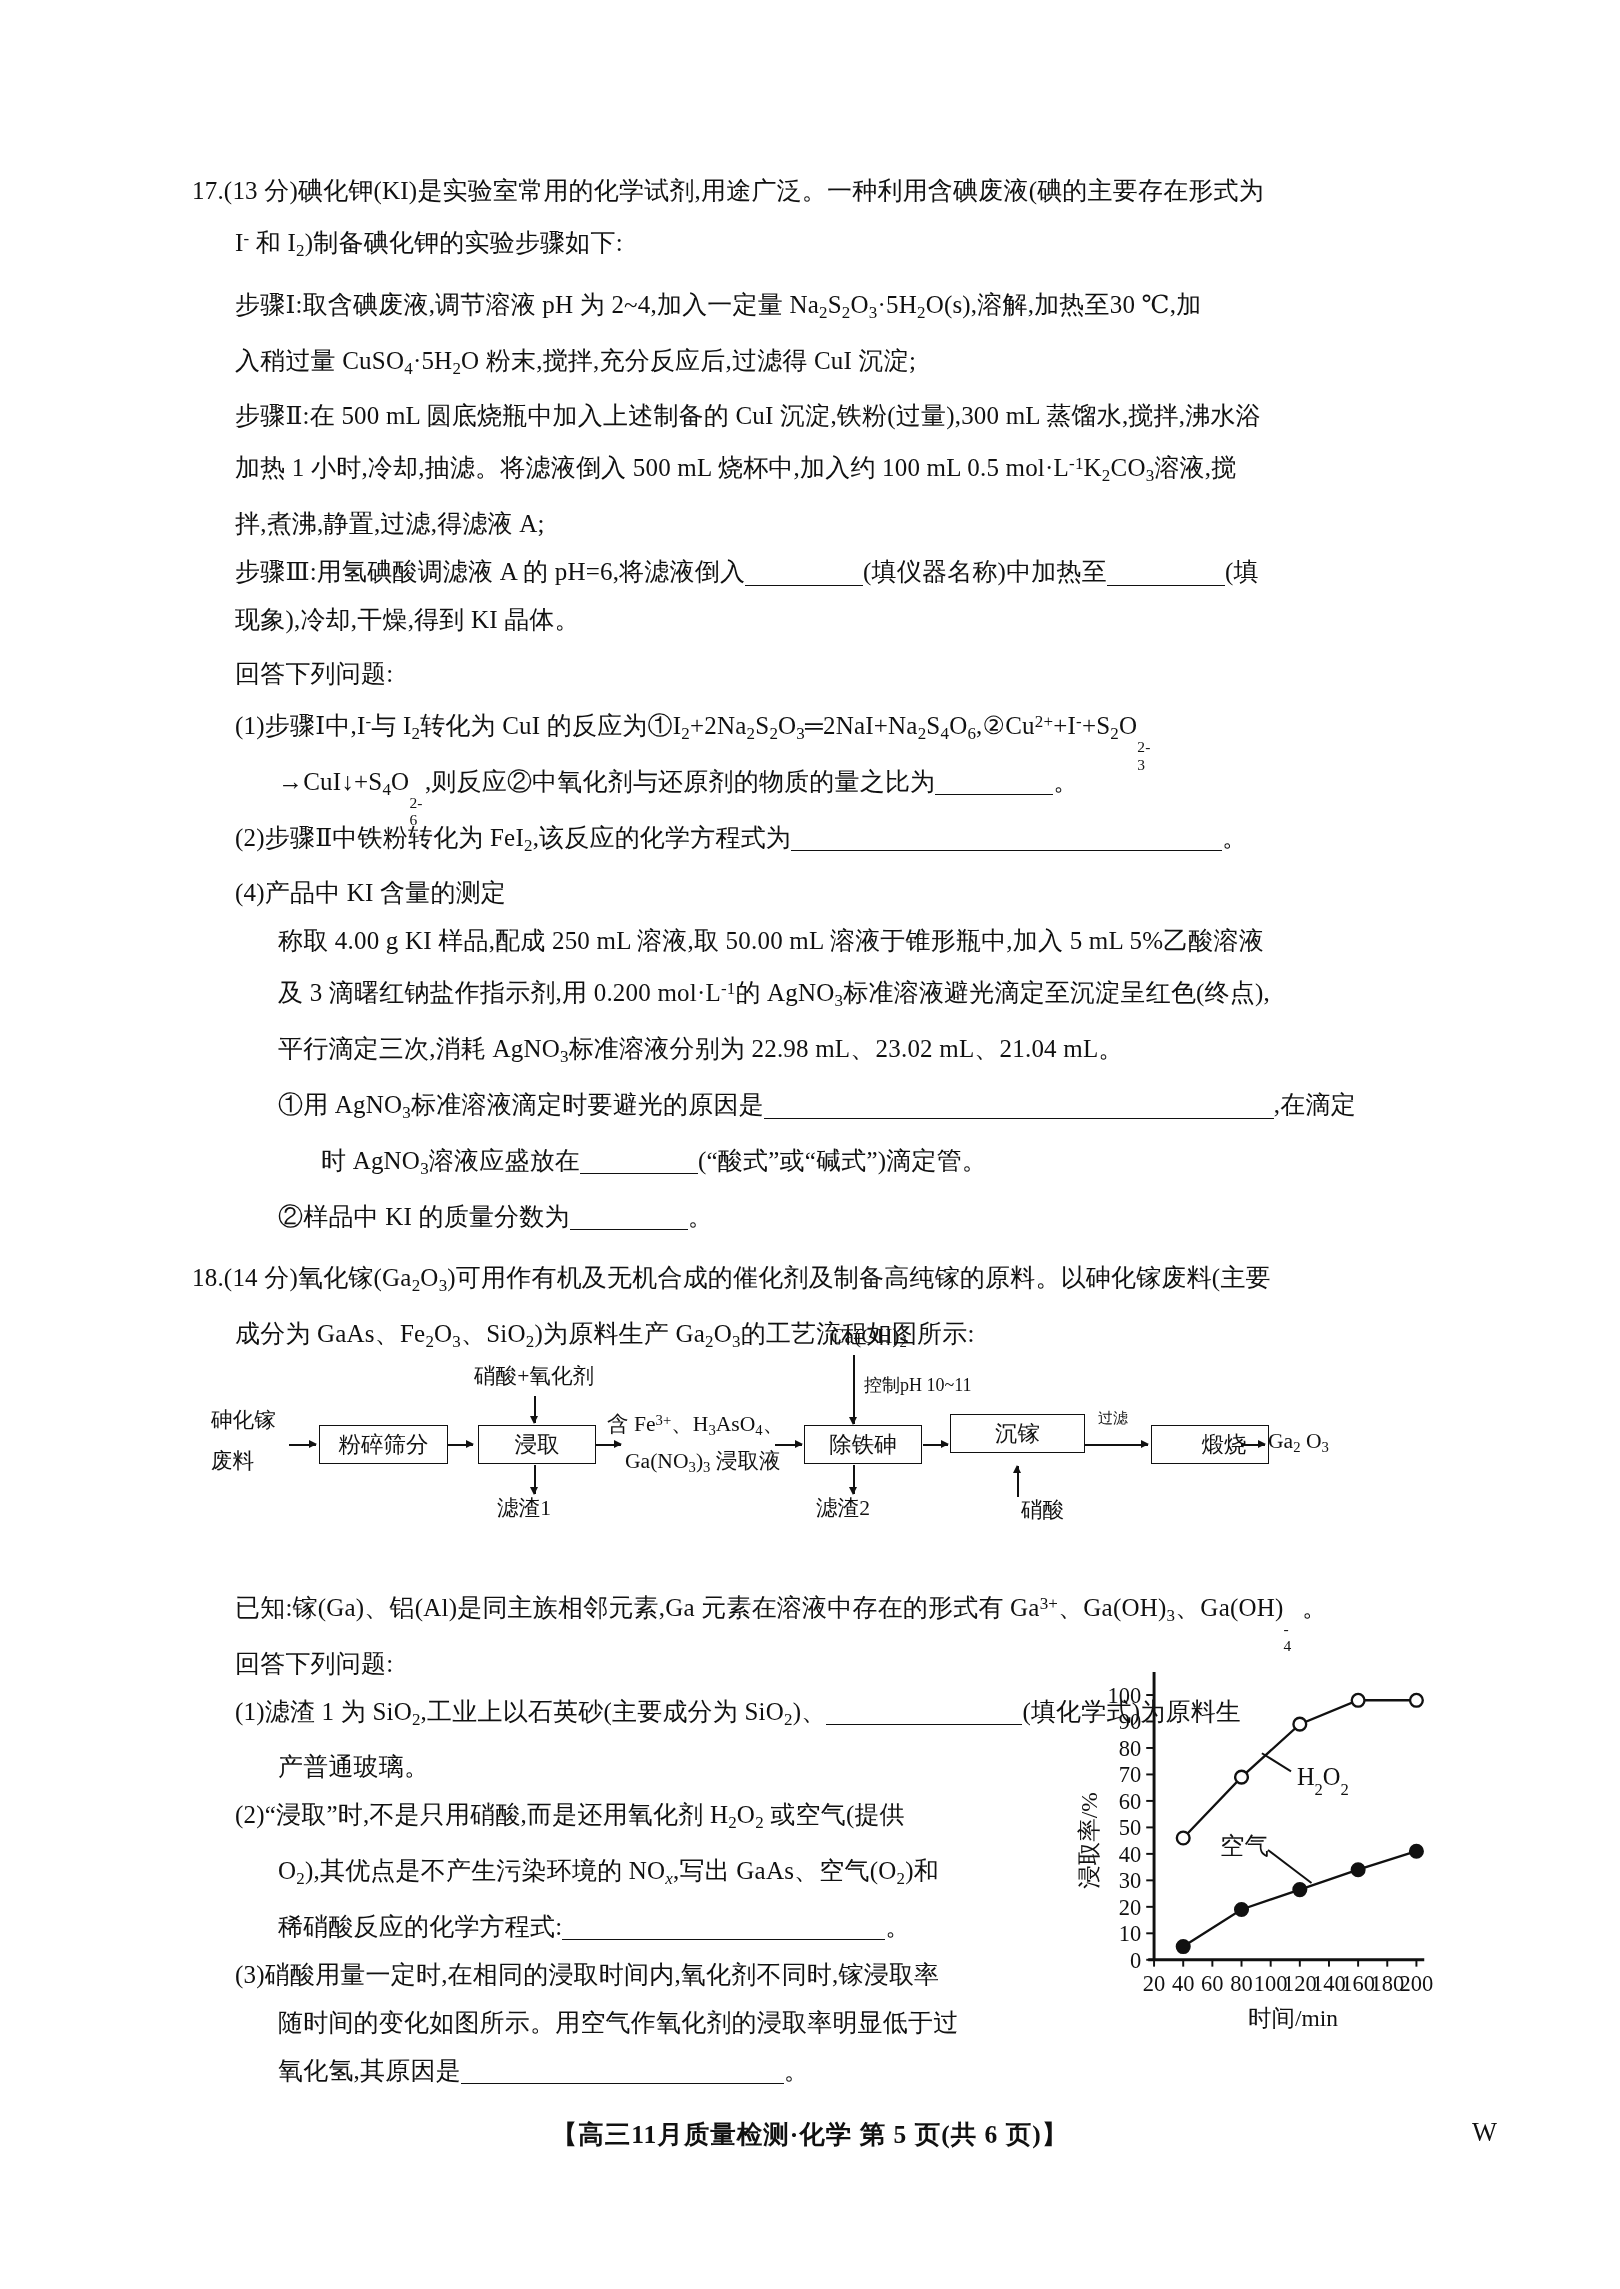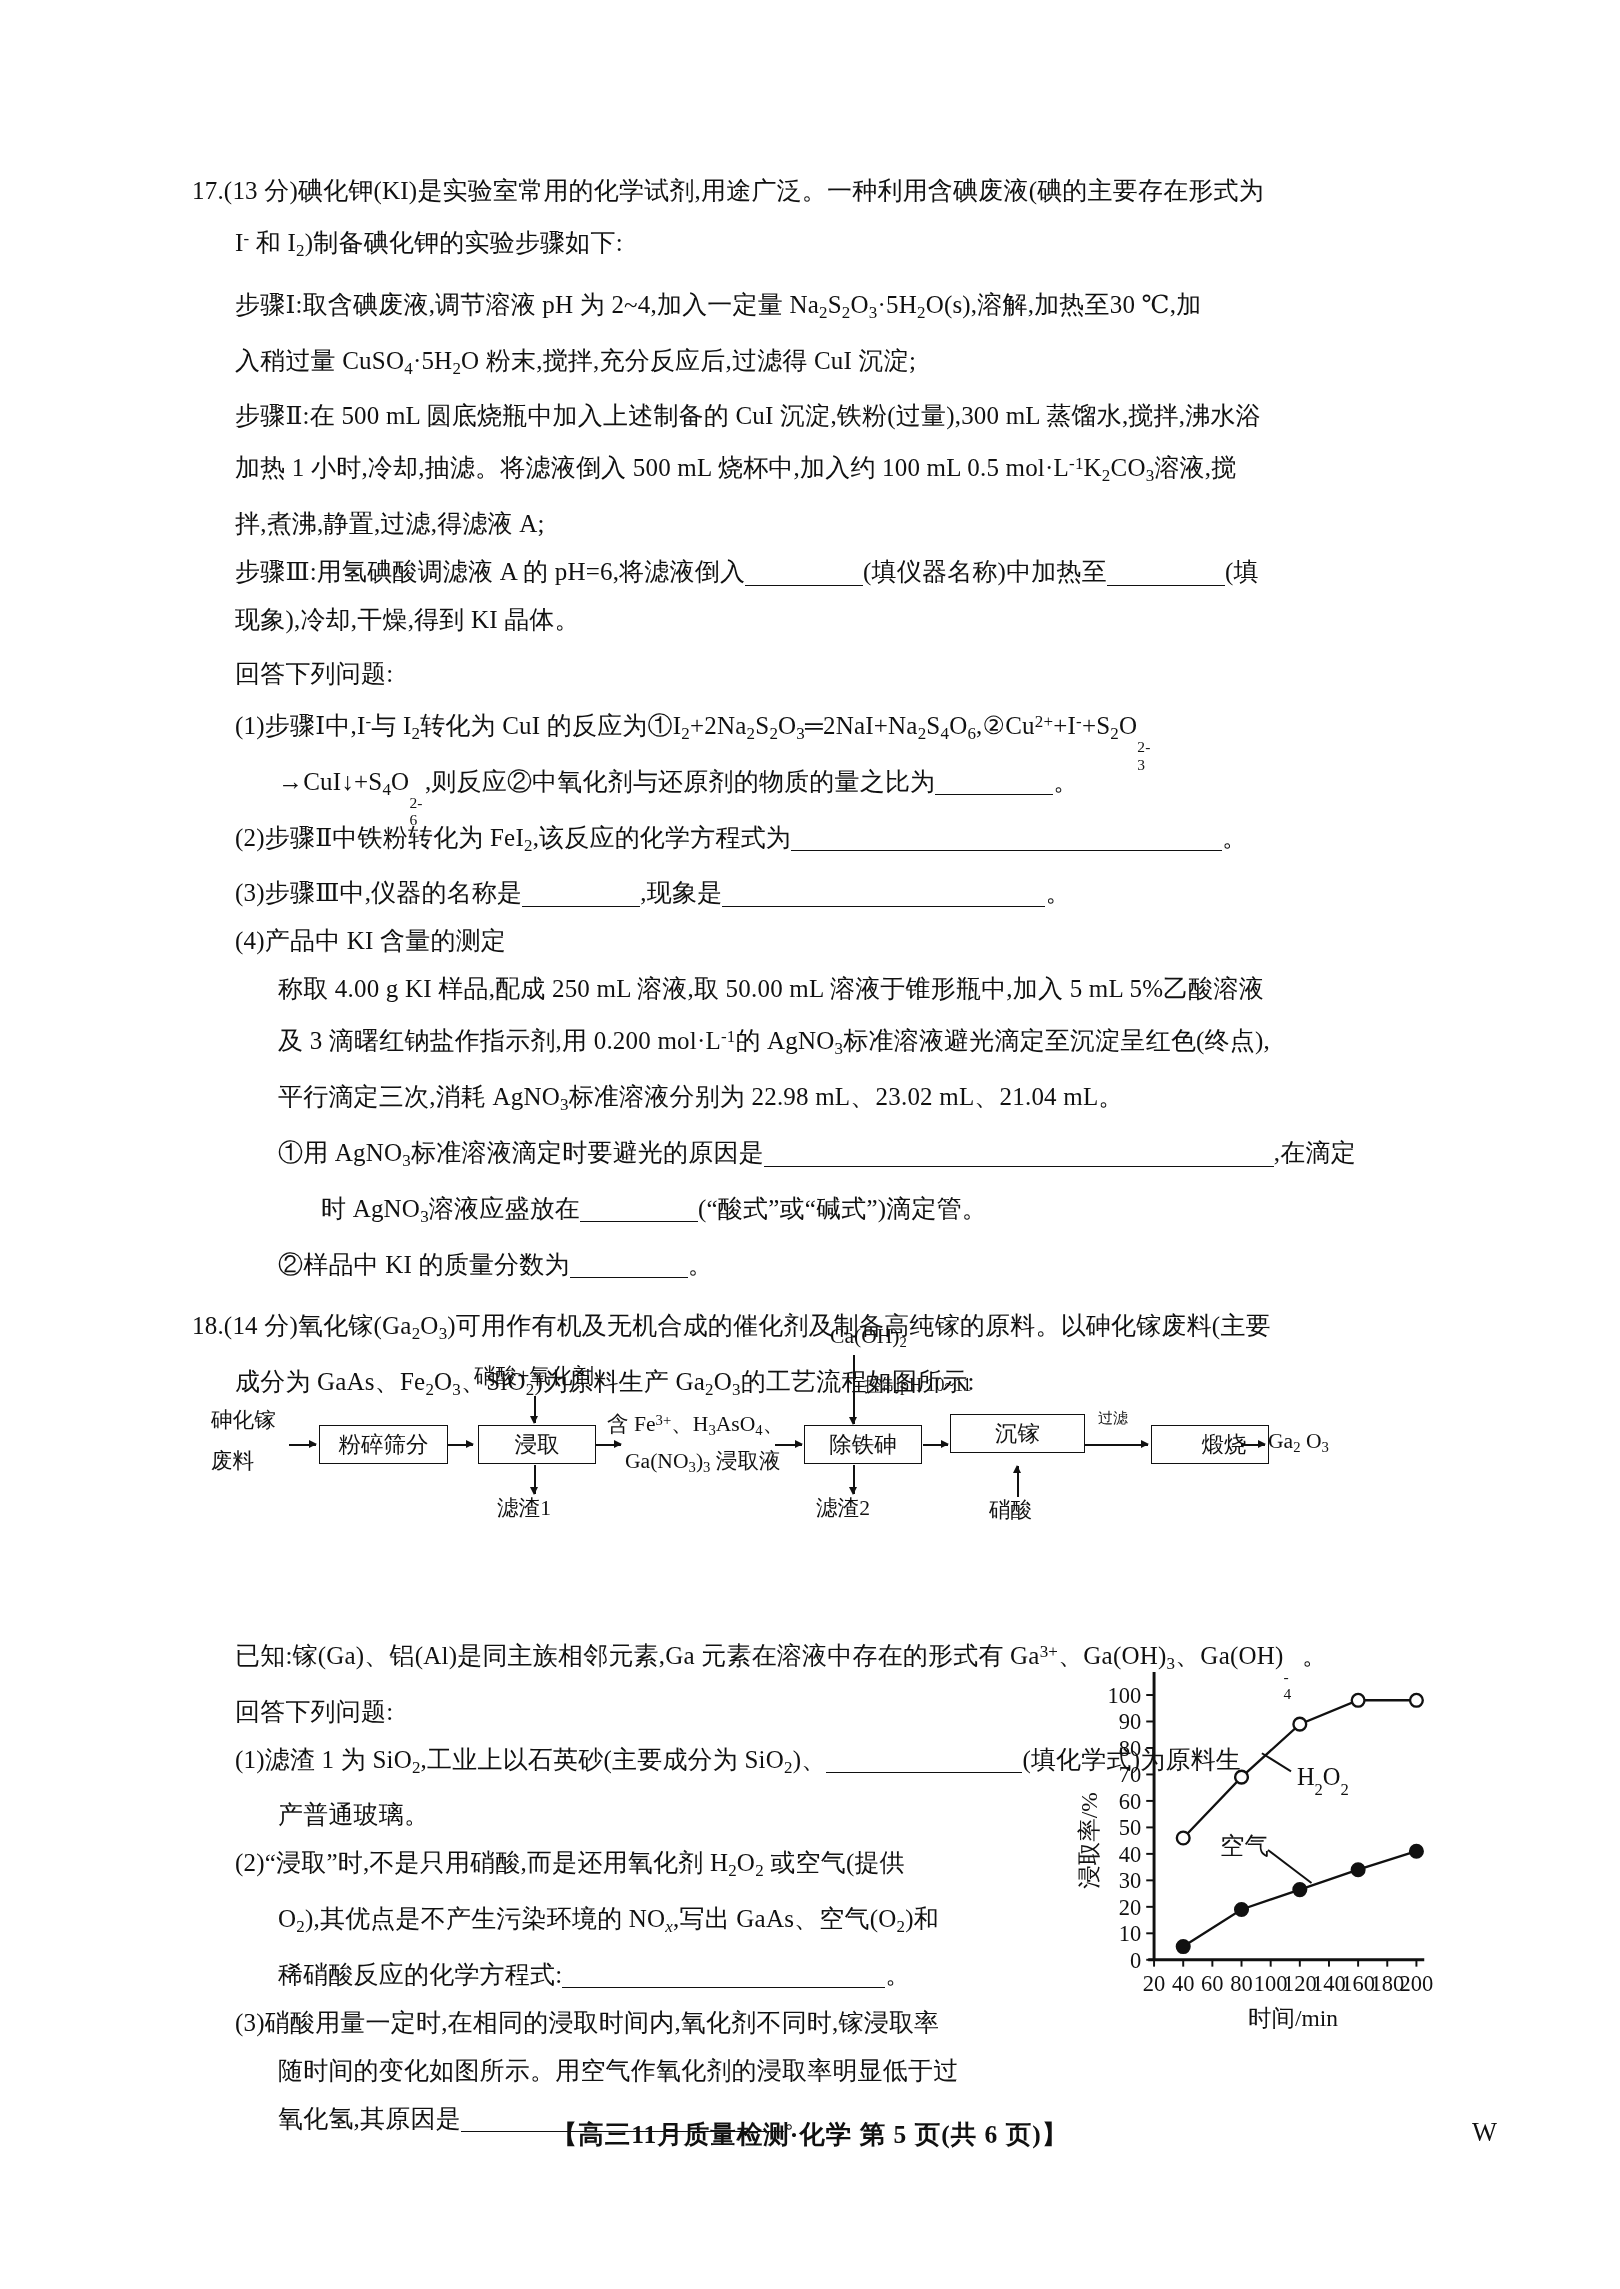--- a/index.html
+++ b/index.html
@@ -184,21 +184,20 @@
       <div class="gap-sm"></div>
 
       <div class="ln indent1"><span>回答下列问题:</span></div>
 
       <div class="ln indent1"><span>(1)步骤Ⅰ中,I</span><sup>-</sup><span>与 I</span><sub>2</sub><span>转化为 CuI 的反应为①I</span><sub>2</sub><span>+2Na</span><sub>2</sub>S<sub>2</sub>O<sub>3</sub>═<span>2NaI+Na</span><sub>2</sub>S<sub>4</sub>O<sub>6</sub><span>,②Cu</span><sup>2+</sup><span>+I</span><sup>-</sup><span>+S</span><sub>2</sub>O<span class="sups"><i class="u">2-</i><i class="d">3</i></span></div>
 
       <div class="ln indent2"><span>→CuI↓+S</span><sub>4</sub>O<span class="sups"><i class="u">2-</i><i class="d">6</i></span><span>,则反应②中氧化剂与还原剂的物质的量之比为</span><span class="fill f-s"></span><span>。</span></div>
 
       <div class="ln indent1"><span>(2)步骤Ⅱ中铁粉转化为 FeI</span><sub>2</sub><span>,该反应的化学方程式为</span><span class="fill f-xl"></span><span>。</span></div>
 
-      <div class="ln indent1"><span>(3)步骤Ⅲ中,仪器的名称是</span><span class="fill f-s"></span><span>,现象是</span><span class="fill f-l"></span><span>。</span></div>
 
       <div class="ln indent1"><span>(4)产品中 KI 含量的测定</span></div>
 
       <div class="ln indent2"><span>称取 4.00 g KI 样品,配成 250 mL 溶液,取 50.00 mL 溶液于锥形瓶中,加入 5 mL 5%乙酸溶液</span></div>
 
       <div class="ln indent2"><span>及 3 滴曙红钠盐作指示剂,用 0.200 mol·L</span><sup>-1</sup><span>的 AgNO</span><sub>3</sub><span>标准溶液避光滴定至沉淀呈红色(终点),</span></div>
 
       <div class="ln indent2"><span>平行滴定三次,消耗 AgNO</span><sub>3</sub><span>标准溶液分别为 22.98 mL、23.02 mL、21.04 mL。</span></div>
 
       <div class="ln indent2"><span>①用 AgNO</span><sub>3</sub><span>标准溶液滴定时要避光的原因是</span><span class="fill f-xxl"></span><span>,在滴定</span></div>
@@ -269,21 +268,21 @@
     <div class="arw-r" style="left:564px; top:94px; width:26.5px;"></div>
 
     <div class="box" style="left:593px; top:75px; width:116px;">除铁砷</div>
     <div class="arw-d" style="left:642px; top:115px; height:29px;"></div>
     <div class="lbl" style="left:605px; top:145px;">滤渣2</div>
 
     <div class="arw-r" style="left:712px; top:94px; width:24.5px;"></div>
 
     <div class="box" style="left:739px; top:64px; width:133px;">沉镓</div>
     <div class="arw-u" style="left:806px; top:116px; height:31px;"></div>
-    <div class="lbl" style="left:778px; top:147px;">硝酸</div>
+    <div class="lbl" style="left:810px; top:147px;">硝酸</div>
 
     <div class="lbl" style="left:887px; top:55px; font-size:15px;">过滤</div>
     <div class="arw-r" style="left:874px; top:94px; width:63px;"></div>
 
     <div class="box" style="left:940px; top:75px; width:88px;padding-left:28px;">煅烧</div>
     <div class="arw-r" style="left:1030px; top:94px; width:23.5px;"></div>
 
     <div class="lbl" style="left:1057px; top:78px;"><span>Ga</span><sub>2</sub> <span>O</span><sub>3</sub></div>
   </div>
 

